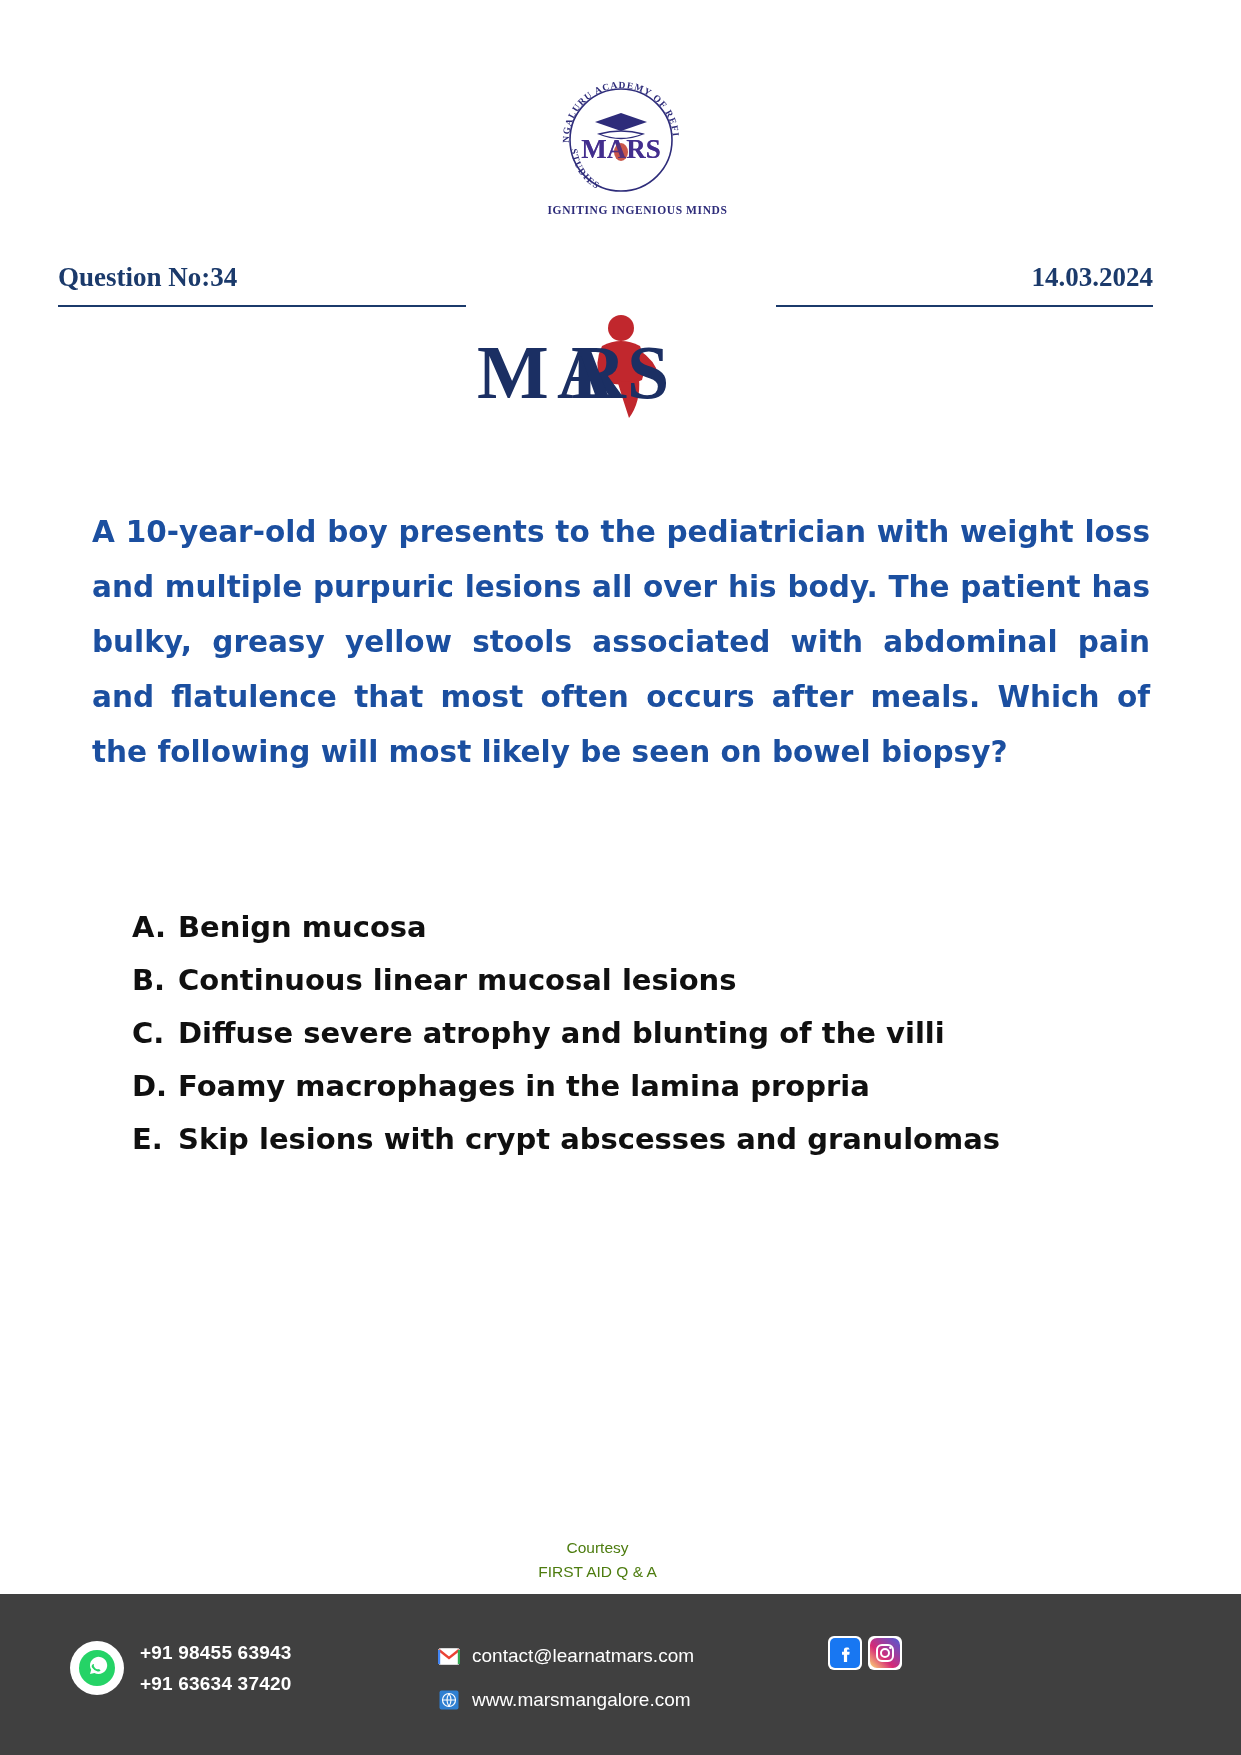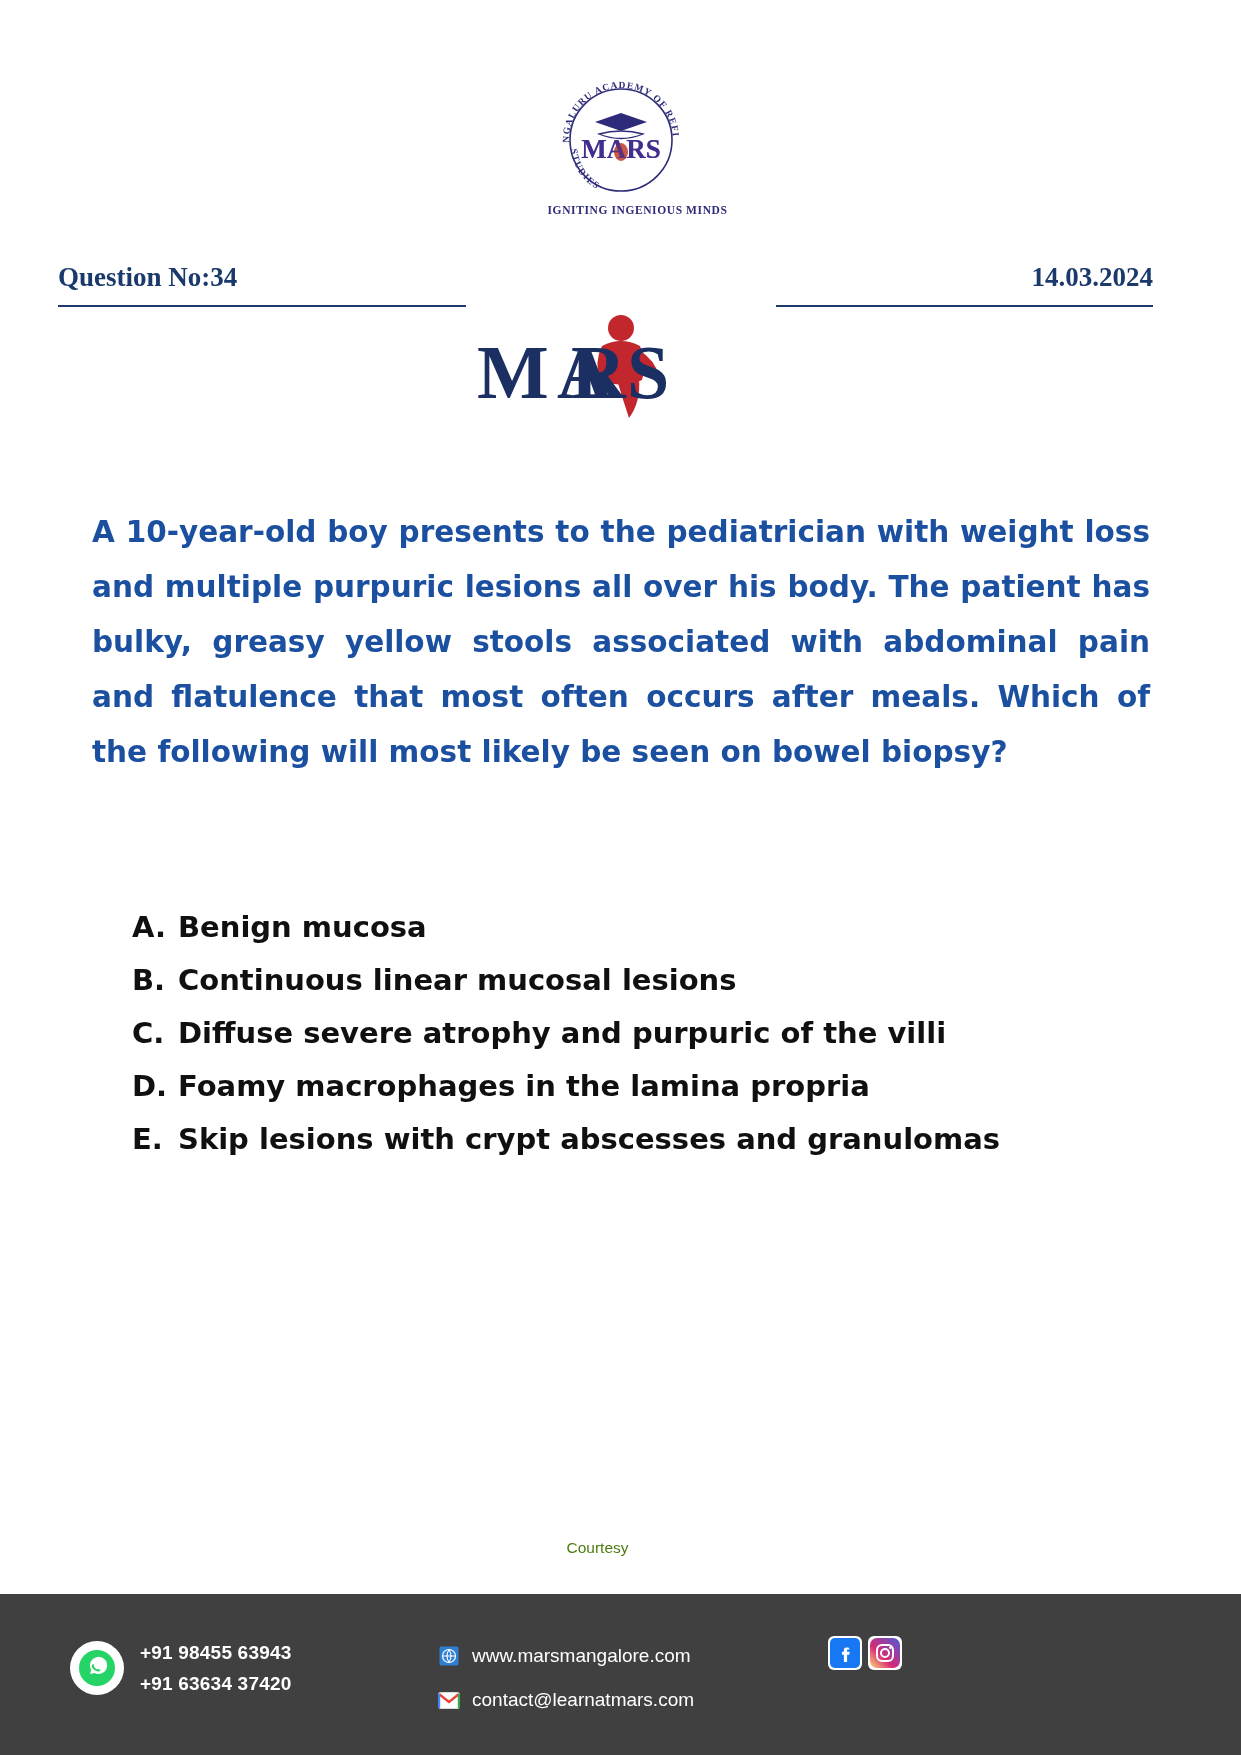--- a/index.html
+++ b/index.html
@@ -280,34 +280,35 @@
   <div class="opt">
     <span class="opt-letter">A.</span>
     <span class="opt-text">Benign mucosa</span>
   </div>
   <div class="opt">
     <span class="opt-letter">B.</span>
     <span class="opt-text">Continuous linear mucosal lesions</span>
   </div>
   <div class="opt">
     <span class="opt-letter">C.</span>
-    <span class="opt-text">Diffuse severe atrophy and purpuric of the villi</span>
+    <span class="opt-text">Diffuse severe atrophy and blunting of the villi</span>
   </div>
   <div class="opt">
     <span class="opt-letter">D.</span>
     <span class="opt-text">Foamy macrophages in the lamina propria</span>
   </div>
   <div class="opt">
     <span class="opt-letter">E.</span>
     <span class="opt-text">Skip lesions with crypt abscesses and granulomas</span>
   </div>
 </div>
 
 <div class="courtesy">
   <div>Courtesy</div>
+  <div>FIRST AID Q &amp; A</div>
 </div>
 
 <div class="footer">
   <div class="footer-inner">
 
     <div class="f-phone">
       <span class="wa-icon">
         <svg width="40" height="40" viewBox="0 0 40 40">
           <circle cx="20" cy="20" r="18" fill="#25d366"></circle>
           <path d="M13 26 l1.2 -4.2 a8.6 8.6 0 1 1 3.2 3.1 Z" fill="#ffffff"></path>
@@ -316,38 +317,38 @@
       </span>
       <span class="phone-lines">
         <div>+91 98455 63943</div>
         <div>+91 63634 37420</div>
       </span>
     </div>
 
     <div class="f-contact">
       <div class="f-line">
         <span class="mini-icon">
-          <svg width="20" height="20" viewBox="0 0 20 20">
-            <rect x="0.5" y="0.5" width="19" height="19" rx="2" fill="#2f7fd1"></rect>
-            <circle cx="10" cy="10" r="6.5" fill="none" stroke="#ffffff" stroke-width="1.2"></circle>
-            <path d="M3.5 10 h13 M10 3.5 q4 6.5 0 13 M10 3.5 q-4 6.5 0 13" fill="none" stroke="#ffffff" stroke-width="1.1"></path>
-          </svg>
-        </span>
-        <span>www.marsmangalore.com</span>
-      </div>
-      <div class="f-line">
-        <span class="mini-icon">
           <svg width="22" height="17" viewBox="0 0 22 17">
             <rect x="0.5" y="0.5" width="21" height="16" rx="2" fill="#ffffff" stroke="#d8d8d8"></rect>
             <path d="M1 2 L11 10 L21 2" fill="none" stroke="#ea4335" stroke-width="2.4"></path>
             <path d="M1 2 L1 16" stroke="#4285f4" stroke-width="2.4"></path>
             <path d="M21 2 L21 16" stroke="#34a853" stroke-width="2.4"></path>
           </svg>
         </span>
         <span>contact@learnatmars.com</span>
+      </div>
+      <div class="f-line">
+        <span class="mini-icon">
+          <svg width="20" height="20" viewBox="0 0 20 20">
+            <rect x="0.5" y="0.5" width="19" height="19" rx="2" fill="#2f7fd1"></rect>
+            <circle cx="10" cy="10" r="6.5" fill="none" stroke="#ffffff" stroke-width="1.2"></circle>
+            <path d="M3.5 10 h13 M10 3.5 q4 6.5 0 13 M10 3.5 q-4 6.5 0 13" fill="none" stroke="#ffffff" stroke-width="1.1"></path>
+          </svg>
+        </span>
+        <span>www.marsmangalore.com</span>
       </div>
     </div>
 
     <div class="f-follow">
       <span class="social">
         <span class="sq">
           <svg width="30" height="30" viewBox="0 0 30 30">
             <rect width="30" height="30" rx="5" fill="#1877f2"></rect>
             <path d="M18.4 9.6 h-2.1 c-1.6 0 -2.4 .9 -2.4 2.5 v1.6 h-1.9 v3 h1.9 v7.3 h3.2 v-7.3 h2.2 l.4 -3 h-2.6 v-1.2 c0 -.6 .2 -.9 .9 -.9 h1.7 Z" fill="#ffffff"></path>
           </svg>

